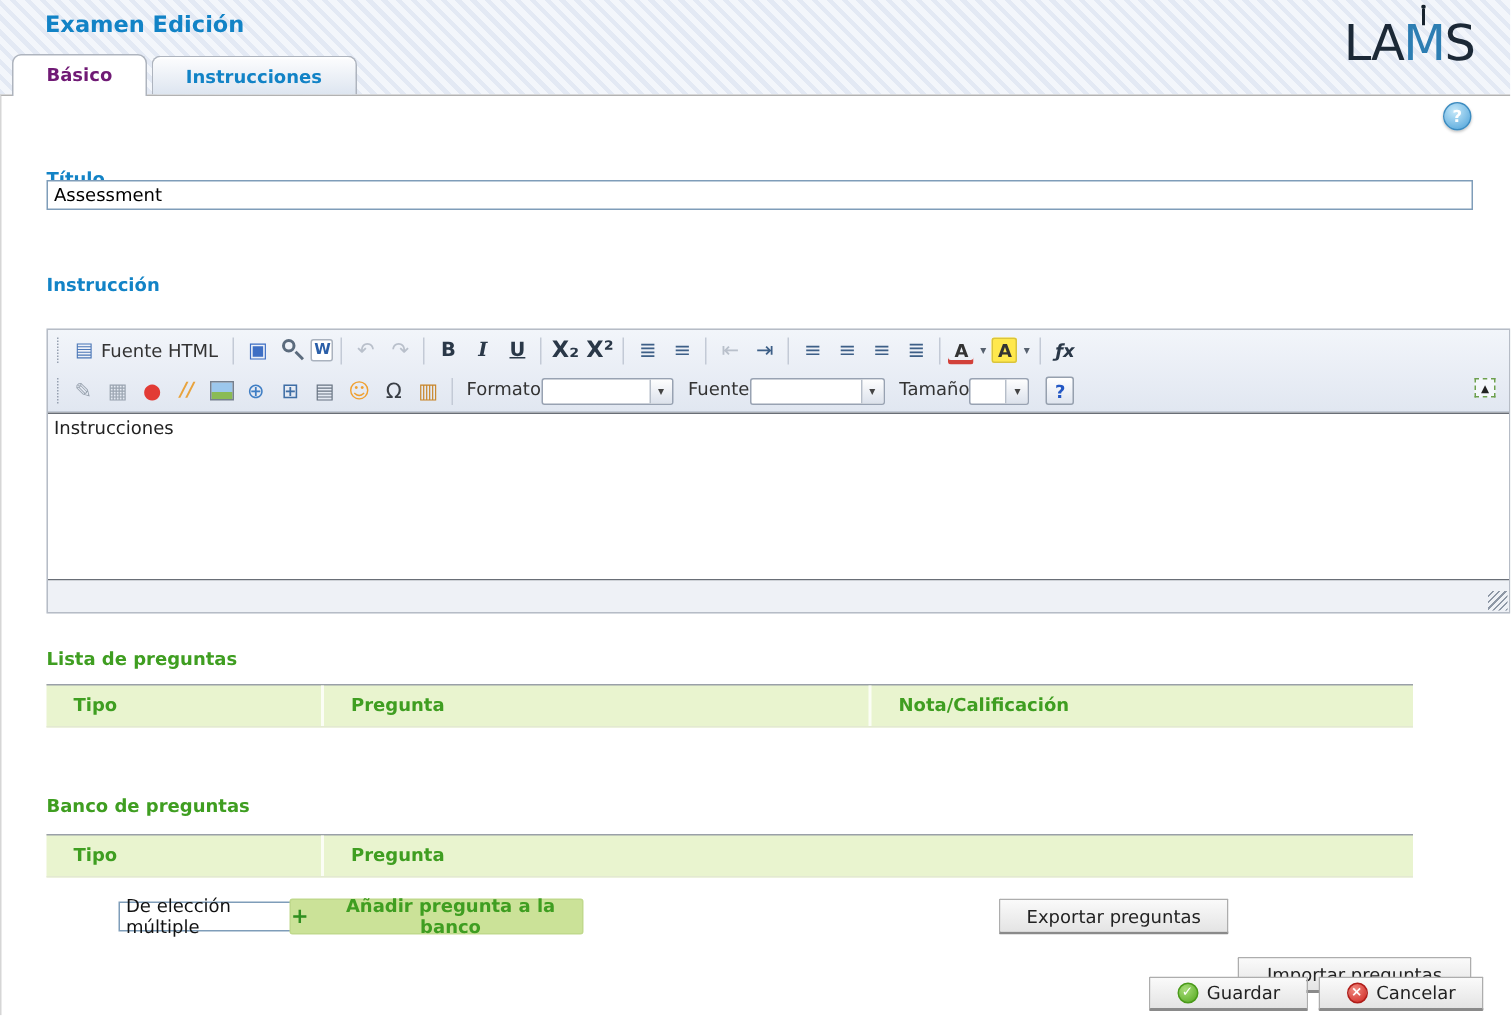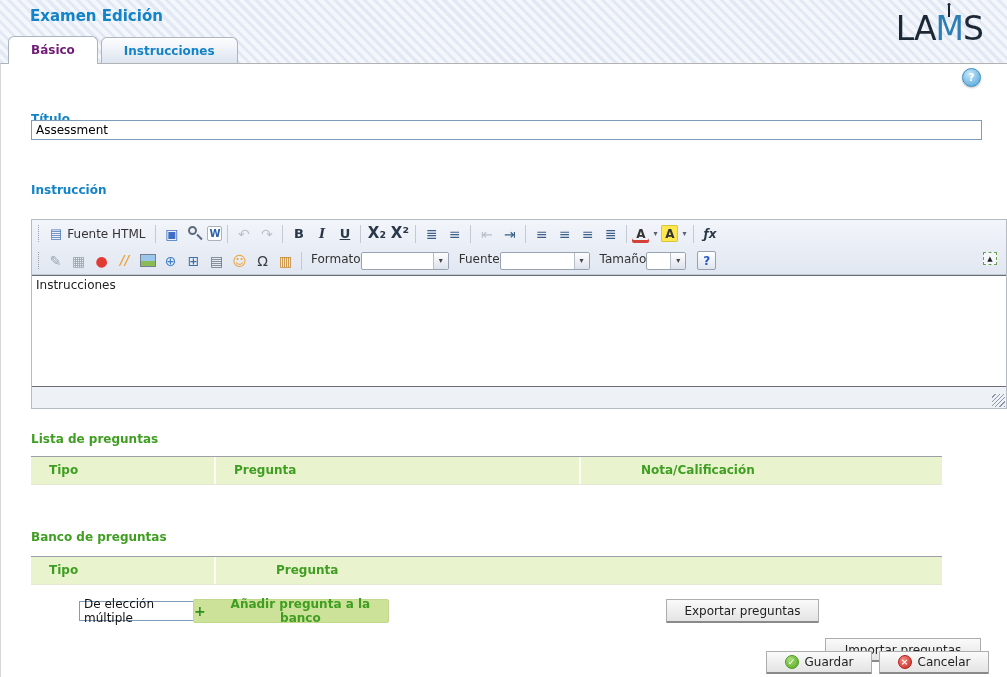--- a/index.html
+++ b/index.html
@@ -78,21 +78,21 @@
     padding:2px 4px; cursor:text; }
   .fck-status { position:absolute; left:0; right:0; top:167px; bottom:0; background:#eef1f6; }
   .grip { position:absolute; right:1px; bottom:1px; width:13px; height:13px;
     background:repeating-linear-gradient(135deg,transparent 0 2px,#8e98a6 2px 3px); cursor:nwse-resize; }
 
   
   .qtable { position:absolute; left:30px; width:911px; }
   .qhead { display:flex; border-top:1px solid #9aa0a8; border-bottom:1px solid #e3e9d2; background:#e9f4cf; }
   .qcell { padding:6px 10px 7px 18px; font-weight:bold; font-size:12px; color:#3f9e21; border-right:2px solid #fbfdf5; }
   .qcell:last-child { border-right:none; }
-  .c0 { width:185px; } .c1 { width:365px; } .cflex { flex:1;margin-left:42px; }
+  .c0 { width:185px; } .c1 { width:365px; } .cflex { flex:1; }
 
   
   .xp-select { position:absolute; left:30px; top:537px; width:140px; height:20px; border:1px solid #7f9db9;
     background:#fff; display:flex; align-items:center; font-size:12px; color:#111; padding-left:4px; cursor:pointer;margin-left:48px; }
   .xp-arrow { margin-left:auto; width:17px; height:16px; margin-right:1px; border:1px solid #9ebdea; border-radius:2px;
     background:linear-gradient(#e6f0fd,#aecbf5); font-size:8px; color:#1c3f94;
     display:flex; align-items:center; justify-content:center; }
   .add-btn { position:absolute; left:192px; top:535px; width:196px; height:24px; background:#cbe298;
     border:1px solid #c0d98c; border-radius:2px; color:#3f9e21; font-weight:bold; font-size:12px;
     font-family:inherit; display:flex; align-items:center; justify-content:center; gap:7px; cursor:pointer; }

